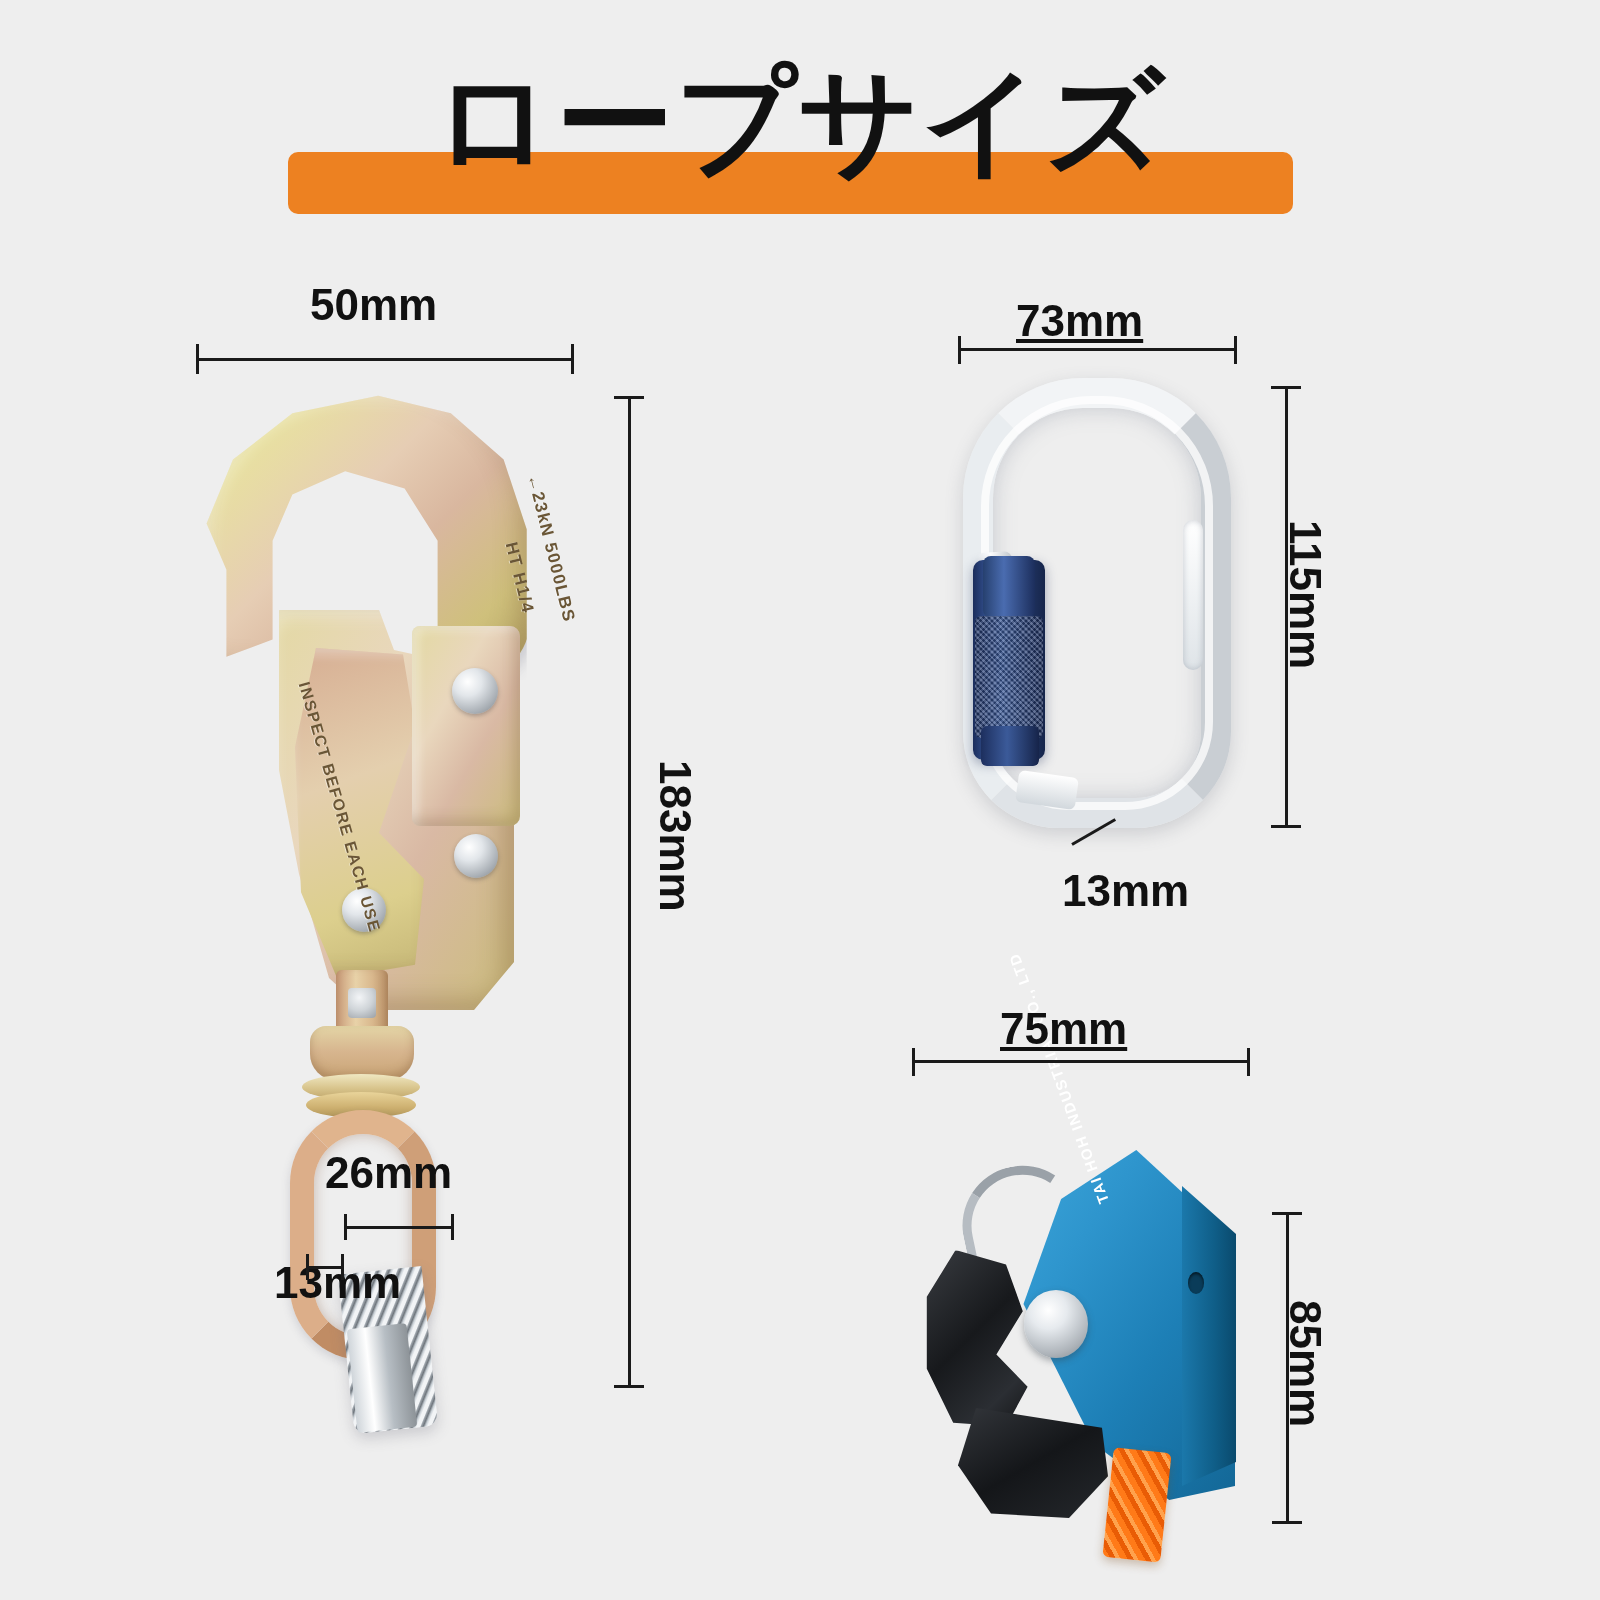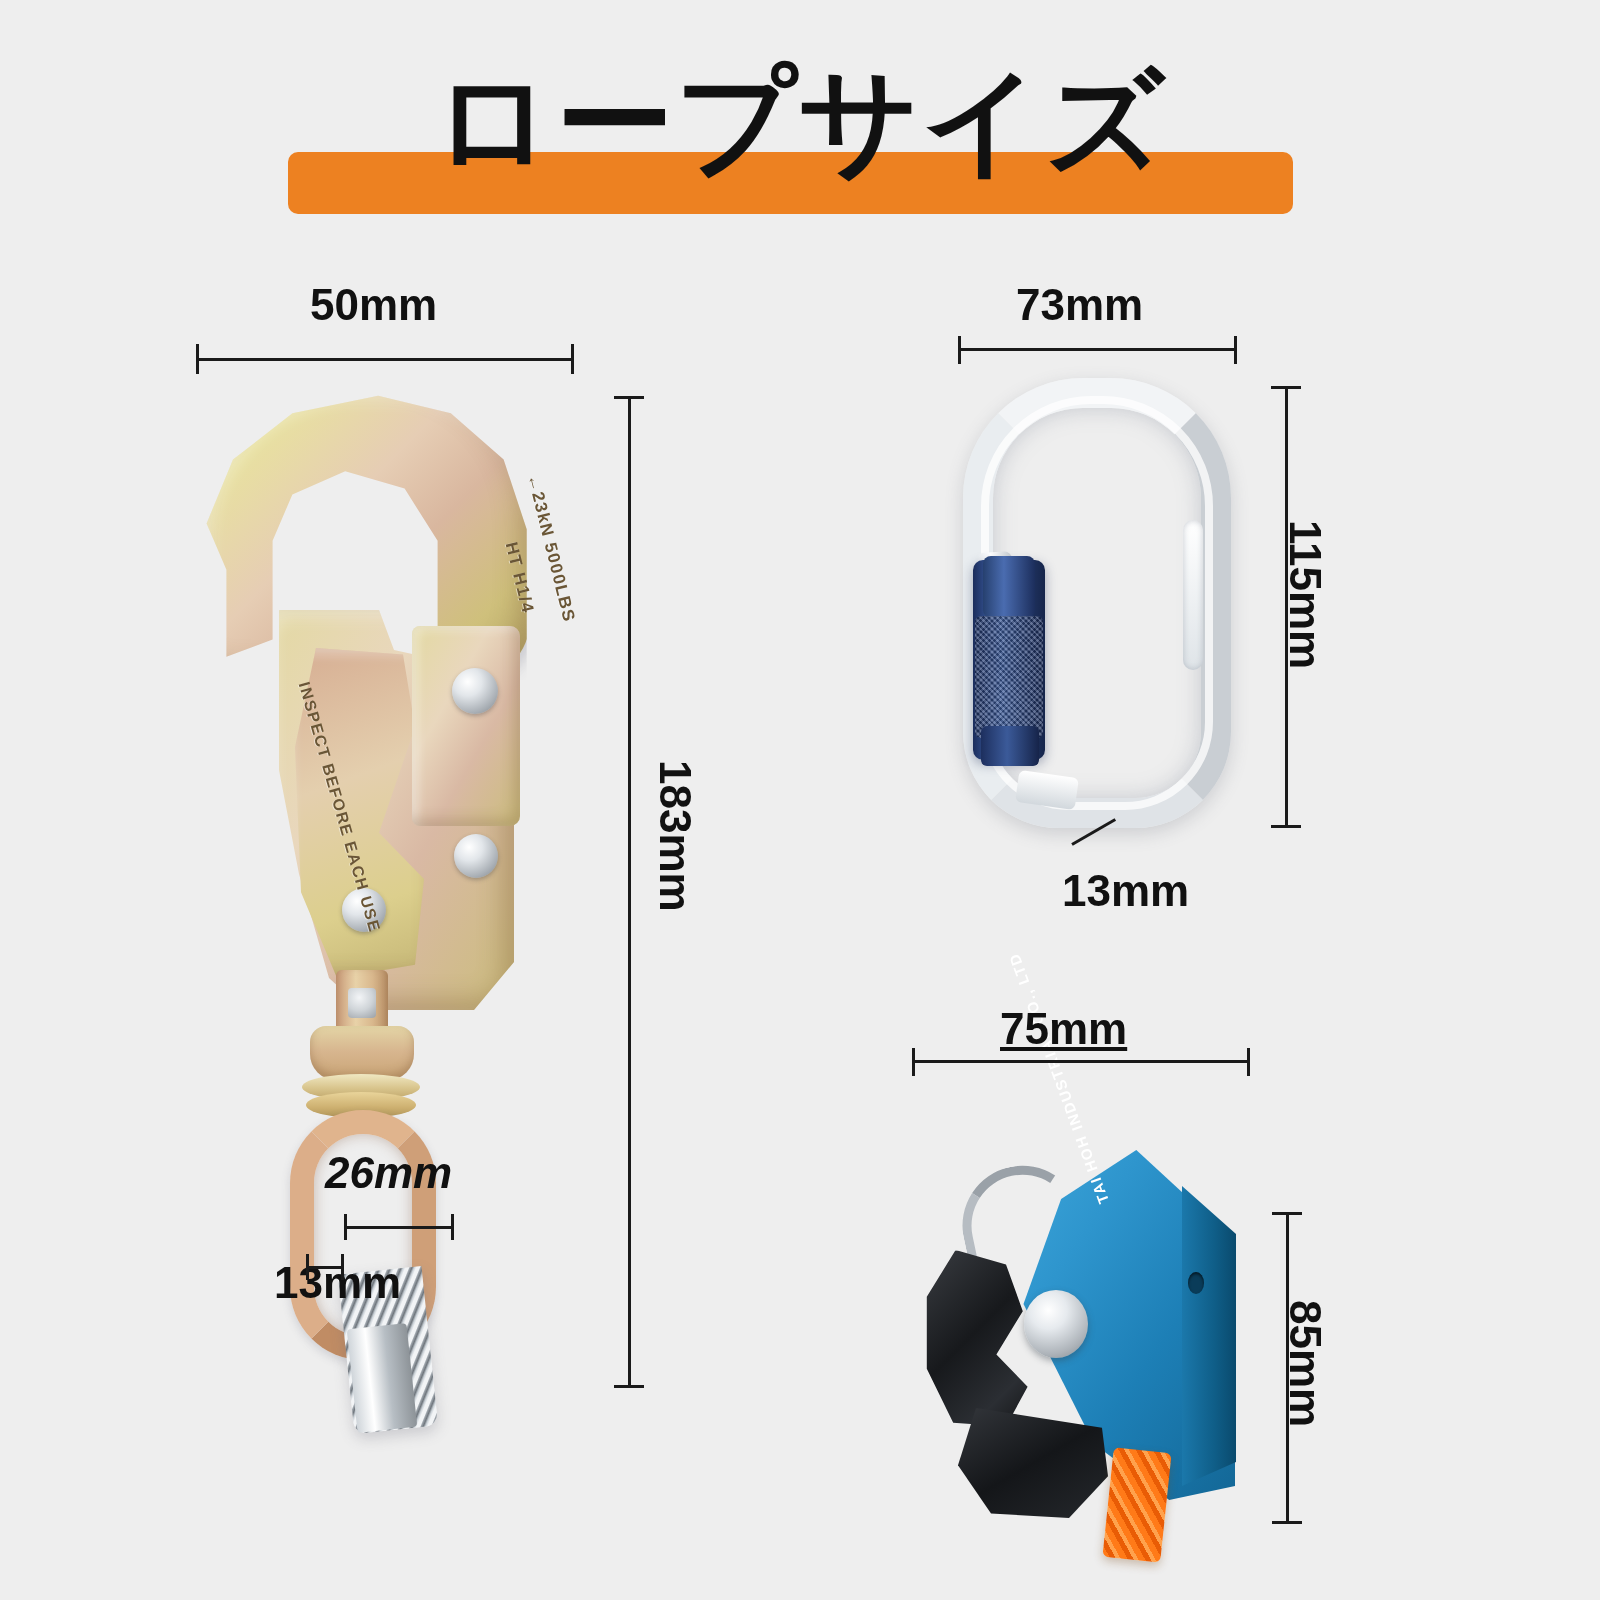--- a/index.html
+++ b/index.html
@@ -426,21 +426,21 @@
 <div class="dim-label" style="left:310px; top:280px;">50mm</div>
 <div class="hline" style="left:196px; top:358px; width:378px;"></div>
 <div class="tick-v" style="left:196px; top:344px; height:30px;"></div>
 <div class="tick-v" style="left:571px; top:344px; height:30px;"></div>
 
 <div class="dim-label vert" style="left:700px; top:760px;">183mm</div>
 <div class="vline" style="left:628px; top:396px; height:992px;"></div>
 <div class="tick-h" style="left:614px; top:396px; width:30px;"></div>
 <div class="tick-h" style="left:614px; top:1385px; width:30px;"></div>
 
-<div class="dim-label" style="left:325px; top:1148px;font-style:italic;">26mm</div>
+<div class="dim-label" style="left:325px; top:1148px;">26mm</div>
 <div class="hline" style="left:344px; top:1226px; width:110px;"></div>
 <div class="tick-v" style="left:344px; top:1214px; height:26px;"></div>
 <div class="tick-v" style="left:451px; top:1214px; height:26px;"></div>
 
 <div class="dim-label" style="left:274px; top:1258px;">13mm</div>
 <div class="hline" style="left:306px; top:1266px; width:38px;"></div>
 <div class="tick-v" style="left:306px; top:1254px; height:26px;"></div>
 <div class="tick-v" style="left:341px; top:1254px; height:26px;"></div>
 
 <div id="carabiner" class="product">
@@ -448,21 +448,21 @@
   <div id="cara-frame-gloss"></div>
   <div id="cara-spine-slot"></div>
   <div id="cara-gate"></div>
   <div id="cara-sleeve"></div>
   <div id="cara-sleeve-top"></div>
   <div id="cara-knurl"></div>
   <div id="cara-sleeve-bot"></div>
   <div id="cara-nose"></div>
 </div>
 
-<div class="dim-label" style="left:1016px; top:280px;">73mm</div>
+<div class="dim-label" style="left:1016px; top:296px;text-decoration:underline;">73mm</div>
 <div class="hline" style="left:958px; top:348px; width:279px;"></div>
 <div class="tick-v" style="left:958px; top:336px; height:28px;"></div>
 <div class="tick-v" style="left:1234px; top:336px; height:28px;"></div>
 
 <div class="dim-label vert" style="left:1330px; top:520px;">115mm</div>
 <div class="vline" style="left:1285px; top:386px; height:442px;"></div>
 <div class="tick-h" style="left:1271px; top:386px; width:30px;"></div>
 <div class="tick-h" style="left:1271px; top:825px; width:30px;"></div>
 
 <div class="dim-label" style="left:1062px; top:866px;">13mm</div>

